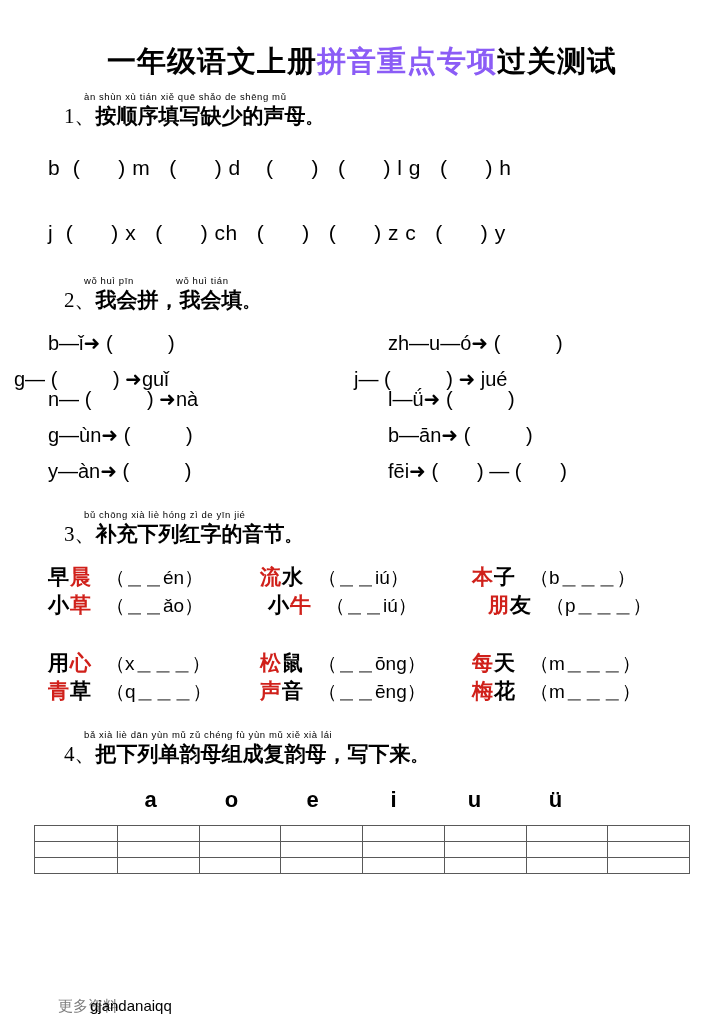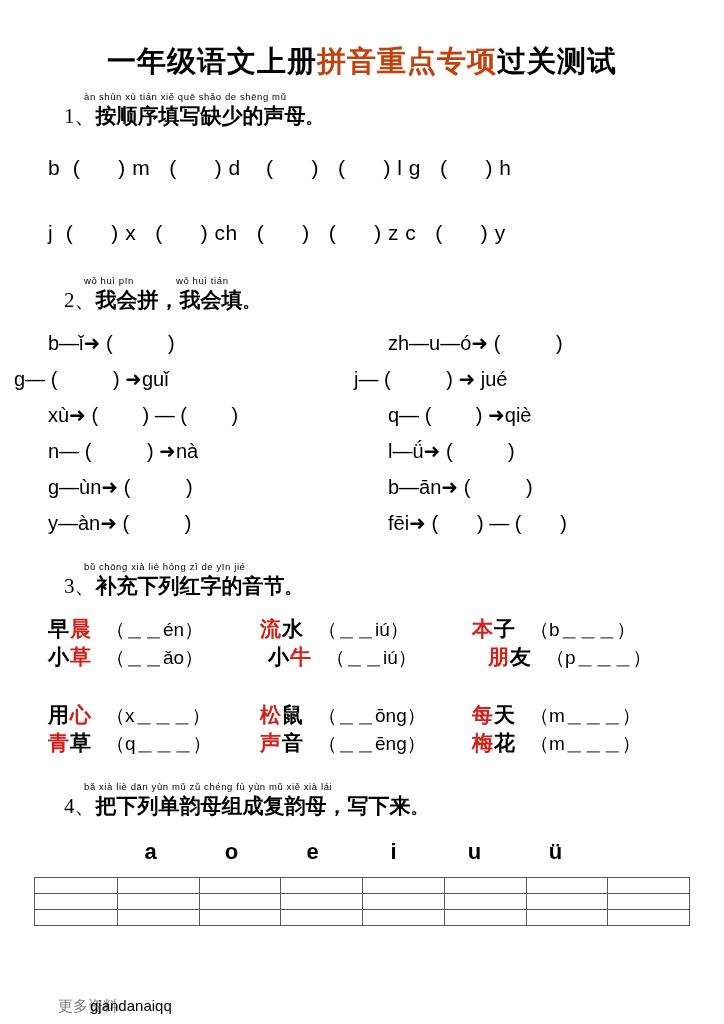--- a/index.html
+++ b/index.html
@@ -29,21 +29,21 @@
     text-align: center;
     font-family: "Liberation Serif", "DejaVu Serif", serif;
     font-weight: bold;
     font-size: 29px;
     letter-spacing: 1px;
     margin: 0;
     padding-top: 44px;
     line-height: 1.2;
     white-space: nowrap;
   }
-  .title .red { color: #c2410c; }
+  .title .red { color: #8b5cf6; }
 
   
   .q-head {
     position: relative;
     margin: 0;
     padding-left: 64px;
     font-family: "Liberation Serif", "DejaVu Serif", serif;
     font-weight: bold;
     font-size: 21px;
     line-height: 1.05;
@@ -188,27 +188,23 @@
     <span class="ruby-line" style="left:84px;">wǒ huì pīn</span>
     <span class="ruby-line" style="left:176px;">wǒ huì tián</span>
     <span class="q-num">2、</span><span>我会拼，</span><span>我会填</span><span class="period">。</span>
   </div>
 
   <div style="height:22px"></div>
   <div class="pair-row" style="margin-bottom:16px;">
     <span class="col-a">b—ǐ➜ (          )</span>
     <span class="col-b">zh—u—ó➜ (          )</span>
   </div>
-  <div class="pair-row" style="margin-bottom:16px;padding-left:14px;">
+  <div class="pair-row" style="margin-bottom:0;padding-left:14px;">
     <span class="col-a">g— (          ) ➜guǐ</span>
     <span class="col-b">j— (          ) ➜ jué</span>
-  </div>
-  <div class="pair-row" style="margin-bottom:16px;">
-    <span class="col-a">xù➜ (        ) — (        )</span>
-    <span class="col-b">q— (        ) ➜qiè</span>
   </div>
   <div class="pair-row" style="margin-bottom:16px;">
     <span class="col-a">n— (          ) ➜nà</span>
     <span class="col-b">l—ǘ➜ (          )</span>
   </div>
   <div class="pair-row" style="margin-bottom:16px;">
     <span class="col-a">g—ùn➜ (          )</span>
     <span class="col-b">b—ān➜ (          )</span>
   </div>
   <div class="pair-row">

